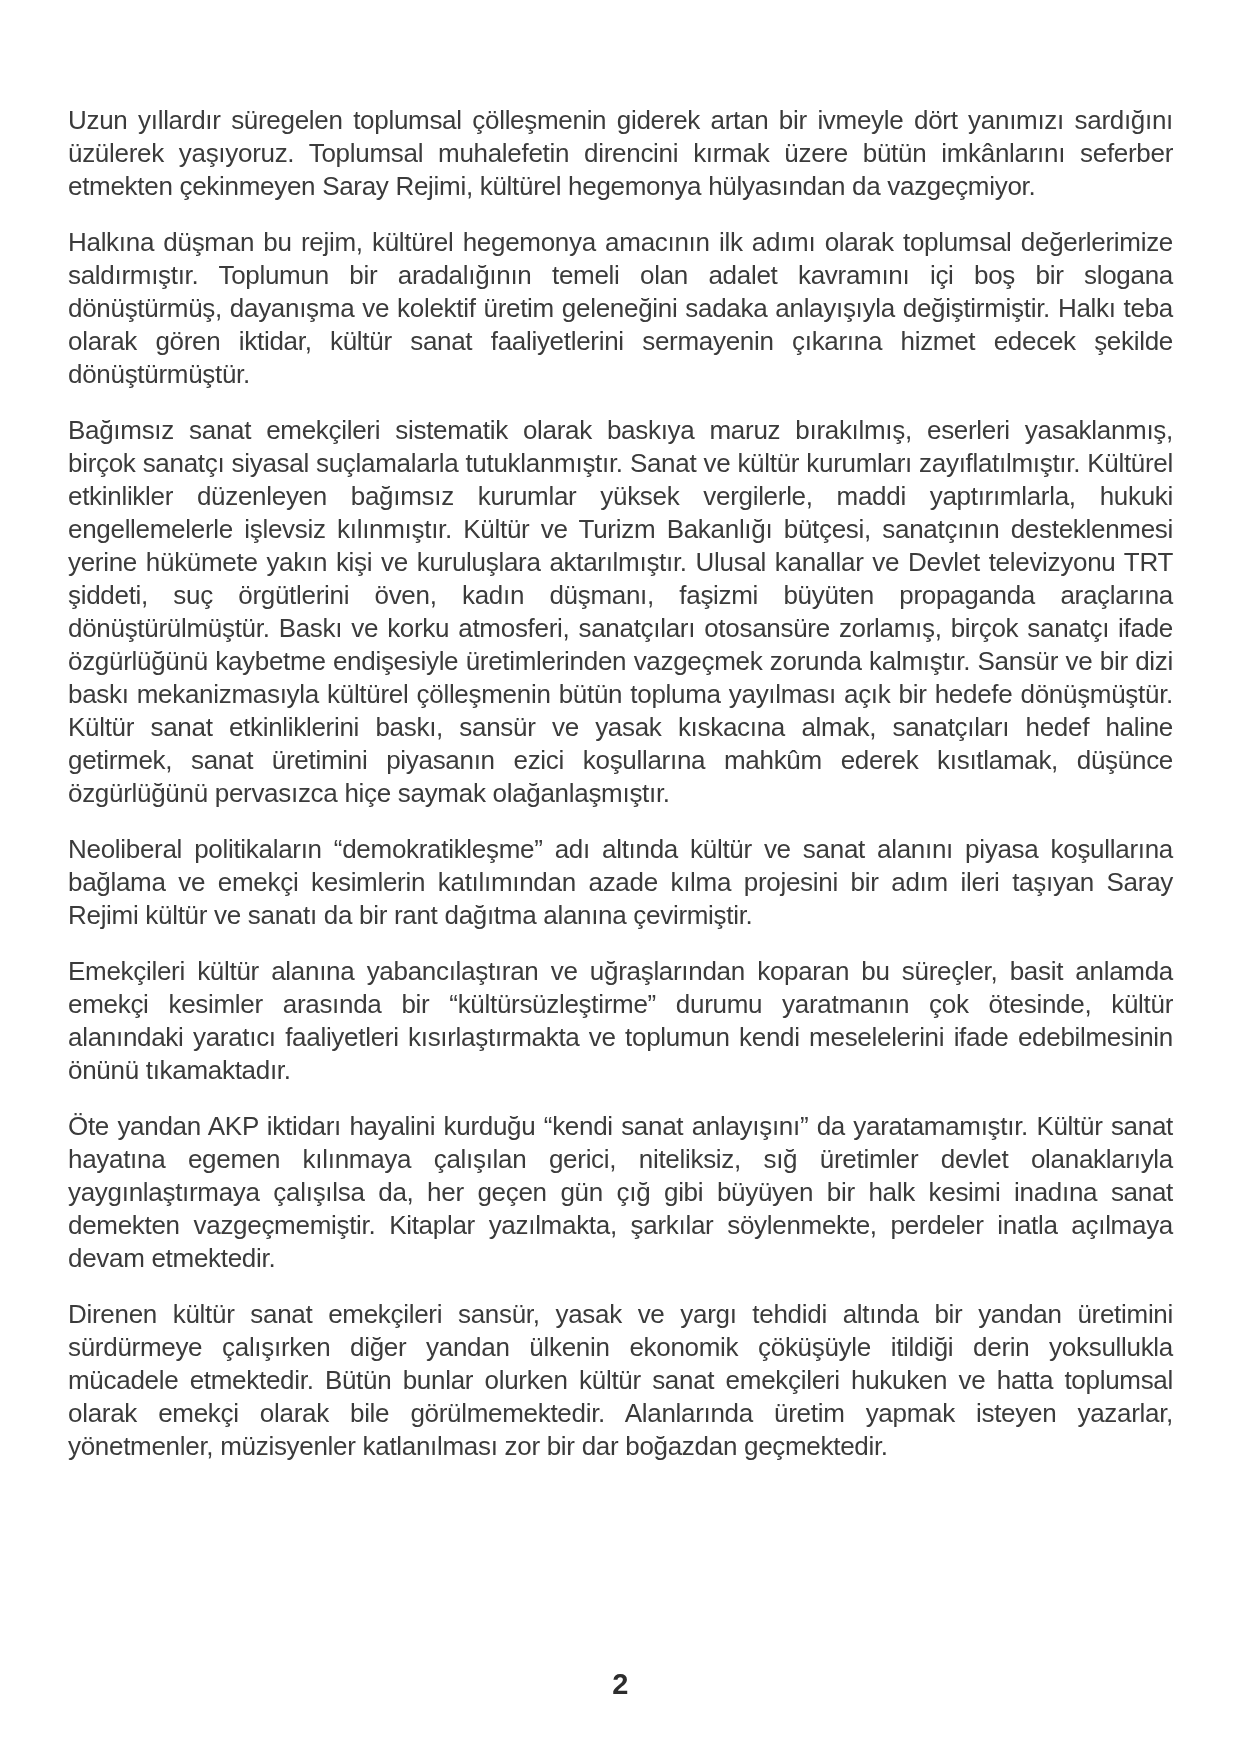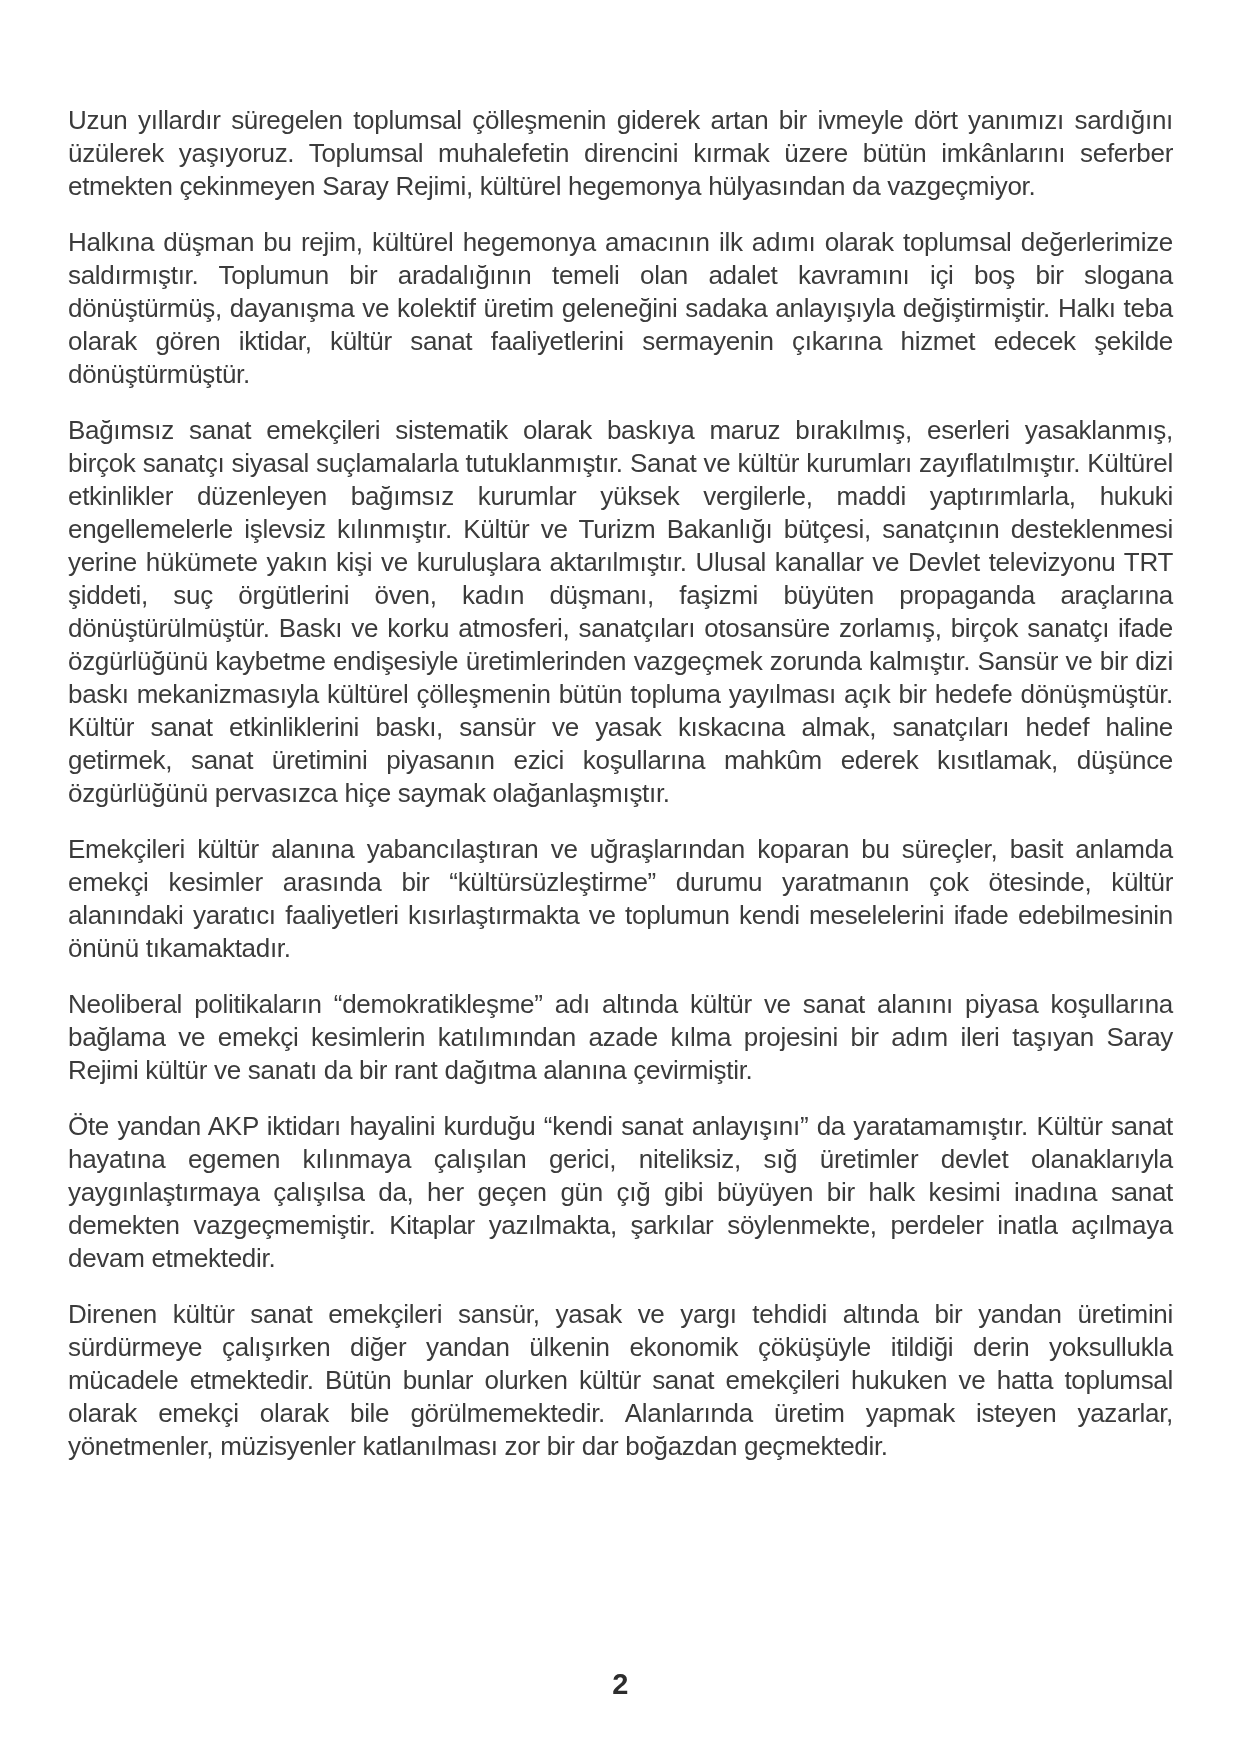--- a/index.html
+++ b/index.html
@@ -46,21 +46,21 @@
   }
 </style>
 </head>
 <body>
 
 <div class="page">
   <main class="content">
     <p>Uzun yıllardır süregelen toplumsal çölleşmenin giderek artan bir ivmeyle dört yanımızı sardığını üzülerek yaşıyoruz. Toplumsal muhalefetin direncini kırmak üzere bütün imkânlarını seferber etmekten çekinmeyen Saray Rejimi, kültürel hegemonya hülyasından da vazgeçmiyor.</p>
     <p>Halkına düşman bu rejim, kültürel hegemonya amacının ilk adımı olarak toplumsal değerlerimize saldırmıştır. Toplumun bir aradalığının temeli olan adalet kavramını içi boş bir slogana dönüştürmüş, dayanışma ve kolektif üretim geleneğini sadaka anlayışıyla değiştirmiştir. Halkı teba olarak gören iktidar, kültür sanat faaliyetlerini sermayenin çıkarına hizmet edecek şekilde dönüştürmüştür.</p>
     <p>Bağımsız sanat emekçileri sistematik olarak baskıya maruz bırakılmış, eserleri yasaklanmış, birçok sanatçı siyasal suçlamalarla tutuklanmıştır. Sanat ve kültür kurumları zayıflatılmıştır. Kültürel etkinlikler düzenleyen bağımsız kurumlar yüksek vergilerle, maddi yaptırımlarla, hukuki engellemelerle işlevsiz kılınmıştır. Kültür ve Turizm Bakanlığı bütçesi, sanatçının desteklenmesi yerine hükümete yakın kişi ve kuruluşlara aktarılmıştır. Ulusal kanallar ve Devlet televizyonu TRT şiddeti, suç örgütlerini öven, kadın düşmanı, faşizmi büyüten propaganda araçlarına dönüştürülmüştür. Baskı ve korku atmosferi, sanatçıları otosansüre zorlamış, birçok sanatçı ifade özgürlüğünü kaybetme endişesiyle üretimlerinden vazgeçmek zorunda kalmıştır. Sansür ve bir dizi baskı mekanizmasıyla kültürel çölleşmenin bütün topluma yayılması açık bir hedefe dönüşmüştür. Kültür sanat etkinliklerini baskı, sansür ve yasak kıskacına almak, sanatçıları hedef haline getirmek, sanat üretimini piyasanın ezici koşullarına mahkûm ederek kısıtlamak, düşünce özgürlüğünü pervasızca hiçe saymak olağanlaşmıştır.</p>
+    <p>Neoliberal politikaların “demokratikleşme” adı altında kültür ve sanat alanını piyasa koşullarına bağlama ve emekçi kesimlerin katılımından azade kılma projesini bir adım ileri taşıyan Saray Rejimi kültür ve sanatı da bir rant dağıtma alanına çevirmiştir.</p>
     <p>Emekçileri kültür alanına yabancılaştıran ve uğraşlarından koparan bu süreçler, basit anlamda emekçi kesimler arasında bir “kültürsüzleştirme” durumu yaratmanın çok ötesinde, kültür alanındaki yaratıcı faaliyetleri kısırlaştırmakta ve toplumun kendi meselelerini ifade edebilmesinin önünü tıkamaktadır.</p>
-    <p>Neoliberal politikaların “demokratikleşme” adı altında kültür ve sanat alanını piyasa koşullarına bağlama ve emekçi kesimlerin katılımından azade kılma projesini bir adım ileri taşıyan Saray Rejimi kültür ve sanatı da bir rant dağıtma alanına çevirmiştir.</p>
     <p>Öte yandan AKP iktidarı hayalini kurduğu “kendi sanat anlayışını” da yaratamamıştır. Kültür sanat hayatına egemen kılınmaya çalışılan gerici, niteliksiz, sığ üretimler devlet olanaklarıyla yaygınlaştırmaya çalışılsa da, her geçen gün çığ gibi büyüyen bir halk kesimi inadına sanat demekten vazgeçmemiştir. Kitaplar yazılmakta, şarkılar söylenmekte, perdeler inatla açılmaya devam etmektedir.</p>
     <p>Direnen kültür sanat emekçileri sansür, yasak ve yargı tehdidi altında bir yandan üretimini sürdürmeye çalışırken diğer yandan ülkenin ekonomik çöküşüyle itildiği derin yoksullukla mücadele etmektedir. Bütün bunlar olurken kültür sanat emekçileri hukuken ve hatta toplumsal olarak emekçi olarak bile görülmemektedir. Alanlarında üretim yapmak isteyen yazarlar, yönetmenler, müzisyenler katlanılması zor bir dar boğazdan geçmektedir.</p>
   </main>
   <footer class="page-footer">
     <span class="page-number">2</span>
   </footer>
 </div>
 
 </body></html>

